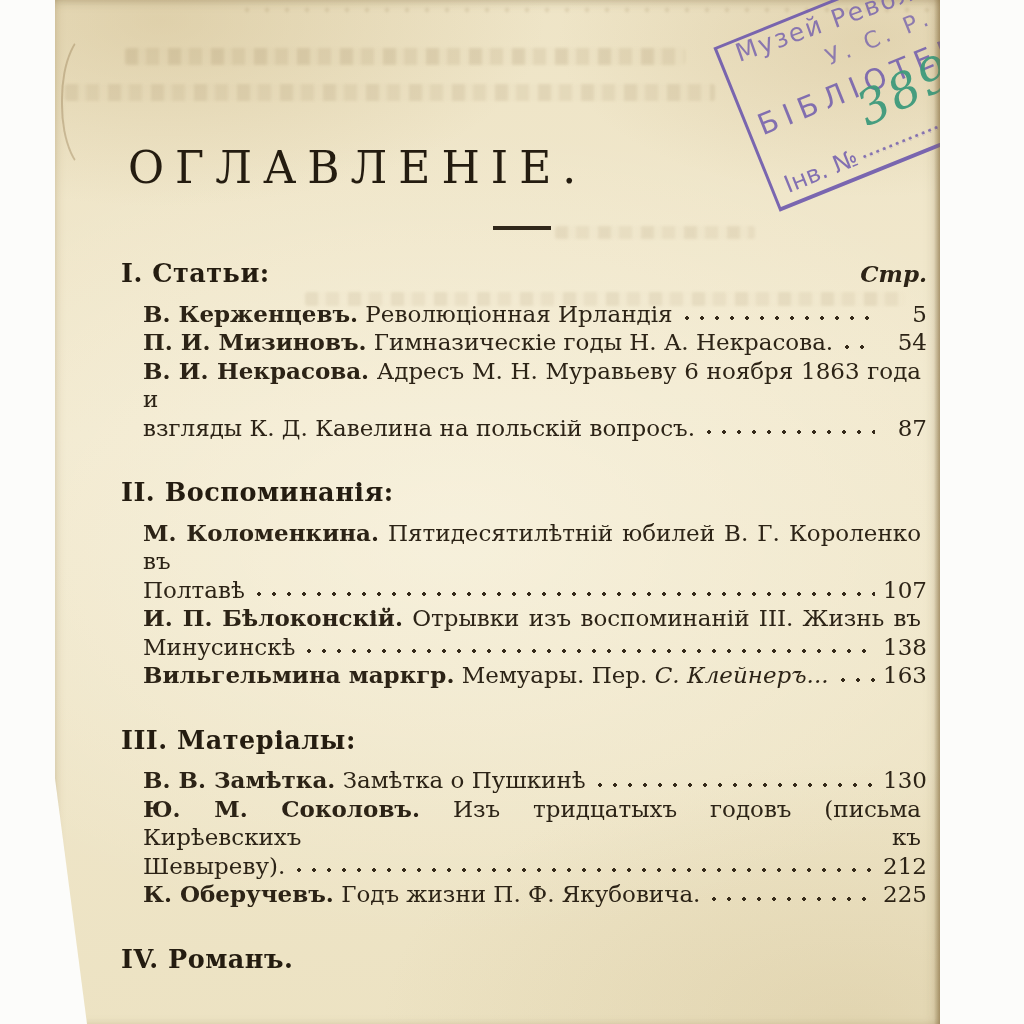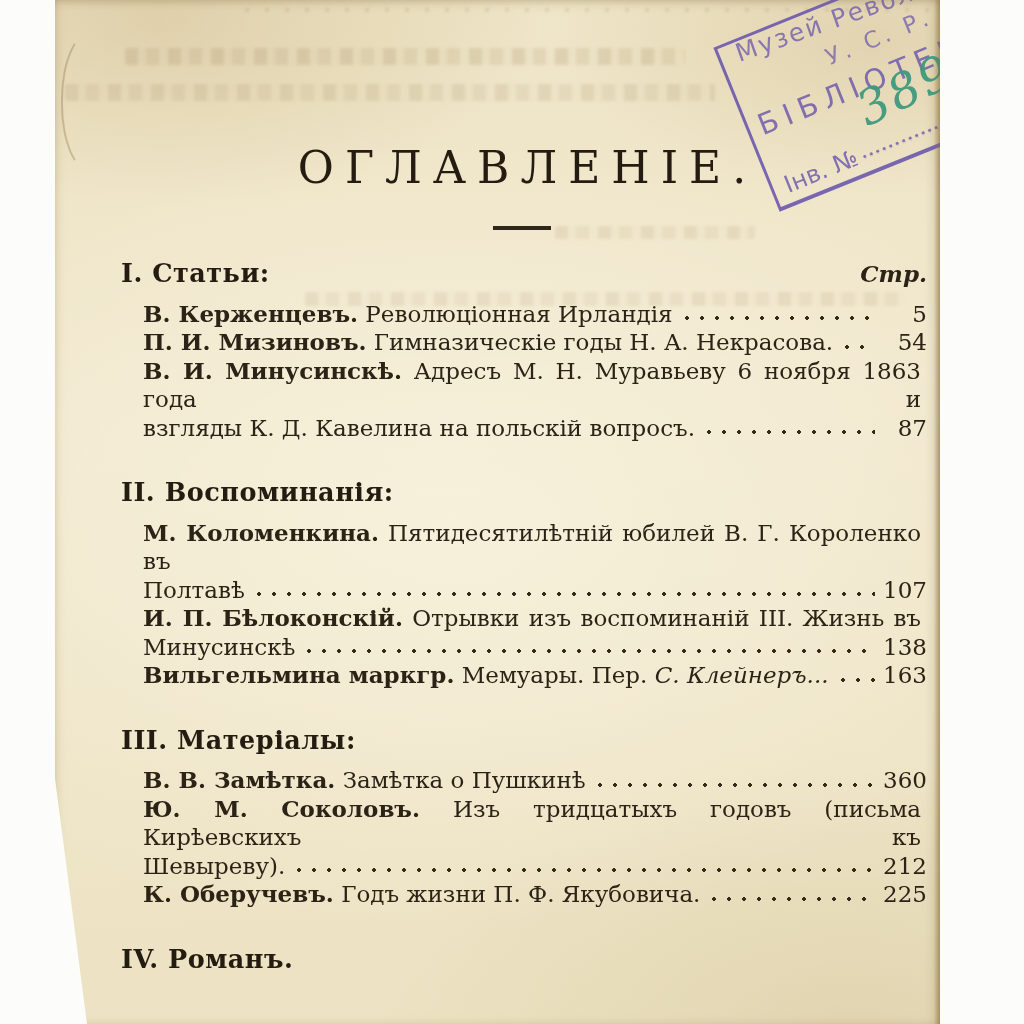--- a/index.html
+++ b/index.html
@@ -67,21 +67,21 @@
   .stamp-number{
     position:absolute;left:798px;top:54px;
     transform:rotate(-26deg);
     font-family:"DejaVu Serif","Liberation Serif",serif;font-style:italic;
     font-size:48px;letter-spacing:3px;color:var(--number-ink,#3e9a7c);
     opacity:.95;white-space:nowrap;
   }
   
   .content{position:absolute;left:62px;top:0;width:810px;color:#2c2316;}
   .title{
-    margin:142px 0 0;text-align:center;
+    margin:142px 0 0;text-align:left;
     font-size:44px;font-weight:normal;letter-spacing:11px;padding-left:11px;
     color:#241c10;
   }
   .divider{width:58px;height:4px;background:#30271a;margin:33px auto 0;}
   .toc{margin-top:25px;font-size:23px;line-height:28.5px;}
   .section + .section{margin-top:32px;}
   .sec-head-row{display:flex;justify-content:space-between;align-items:baseline;margin-bottom:8px;}
   .section:last-child .sec-head-row{margin-bottom:20px;}
   .sec-head{margin:4px;font-size:25.5px;font-weight:bold;letter-spacing:.5px;color:#241c10;}
   .col-head{font-style:italic;font-weight:bold;font-size:23px;margin-left:16px;}
@@ -133,21 +133,21 @@
           <div class="toc-row">
             <span class="toc-text"><span class="seg-b">В. Керженцевъ.</span><span class="seg-n"> Революціонная Ирландія</span></span>
             <span class="leader"></span>
             <span class="pagenum">5</span>
           </div>
           <div class="toc-row">
             <span class="toc-text"><span class="seg-b">П. И. Мизиновъ.</span><span class="seg-n"> Гимназическіе годы Н. А. Некрасова.</span></span>
             <span class="leader"></span>
             <span class="pagenum">54</span>
           </div>
-          <div class="toc-row row-full"><span class="toc-text"><span class="seg-b">В. И. Минусинскѣ.</span><span class="seg-n"> Адресъ М. Н. Муравьеву 6 ноября 1863 года и</span></span></div>
+          <div class="toc-row row-full"><span class="toc-text"><span class="seg-b">В. И. Некрасова.</span><span class="seg-n"> Адресъ М. Н. Муравьеву 6 ноября 1863 года и</span></span></div>
           <div class="toc-row">
             <span class="toc-text"><span class="seg-n">взгляды К. Д. Кавелина на польскій вопросъ.</span></span>
             <span class="leader"></span>
             <span class="pagenum">87</span>
           </div>
         </div>
         <div class="section">
           <div class="sec-head-row">
             <h2 class="sec-head"><span>II. </span><span>Воспоминанія:</span></h2>
           </div>
@@ -169,21 +169,21 @@
             <span class="pagenum">163</span>
           </div>
         </div>
         <div class="section">
           <div class="sec-head-row">
             <h2 class="sec-head"><span>III. </span><span>Матеріалы:</span></h2>
           </div>
           <div class="toc-row">
             <span class="toc-text"><span class="seg-b">В. В. Замѣтка.</span><span class="seg-n"> Замѣтка о Пушкинѣ</span></span>
             <span class="leader"></span>
-            <span class="pagenum">360</span>
+            <span class="pagenum">130</span>
           </div>
           <div class="toc-row row-full"><span class="toc-text"><span class="seg-b">Ю. М. Соколовъ.</span><span class="seg-n"> Изъ тридцатыхъ годовъ (письма Кирѣевскихъ къ</span></span></div>
           <div class="toc-row">
             <span class="toc-text"><span class="seg-n">Шевыреву).</span></span>
             <span class="leader"></span>
             <span class="pagenum">212</span>
           </div>
           <div class="toc-row">
             <span class="toc-text"><span class="seg-b">К. Оберучевъ.</span><span class="seg-n"> Годъ жизни П. Ф. Якубовича.</span></span>
             <span class="leader"></span>

